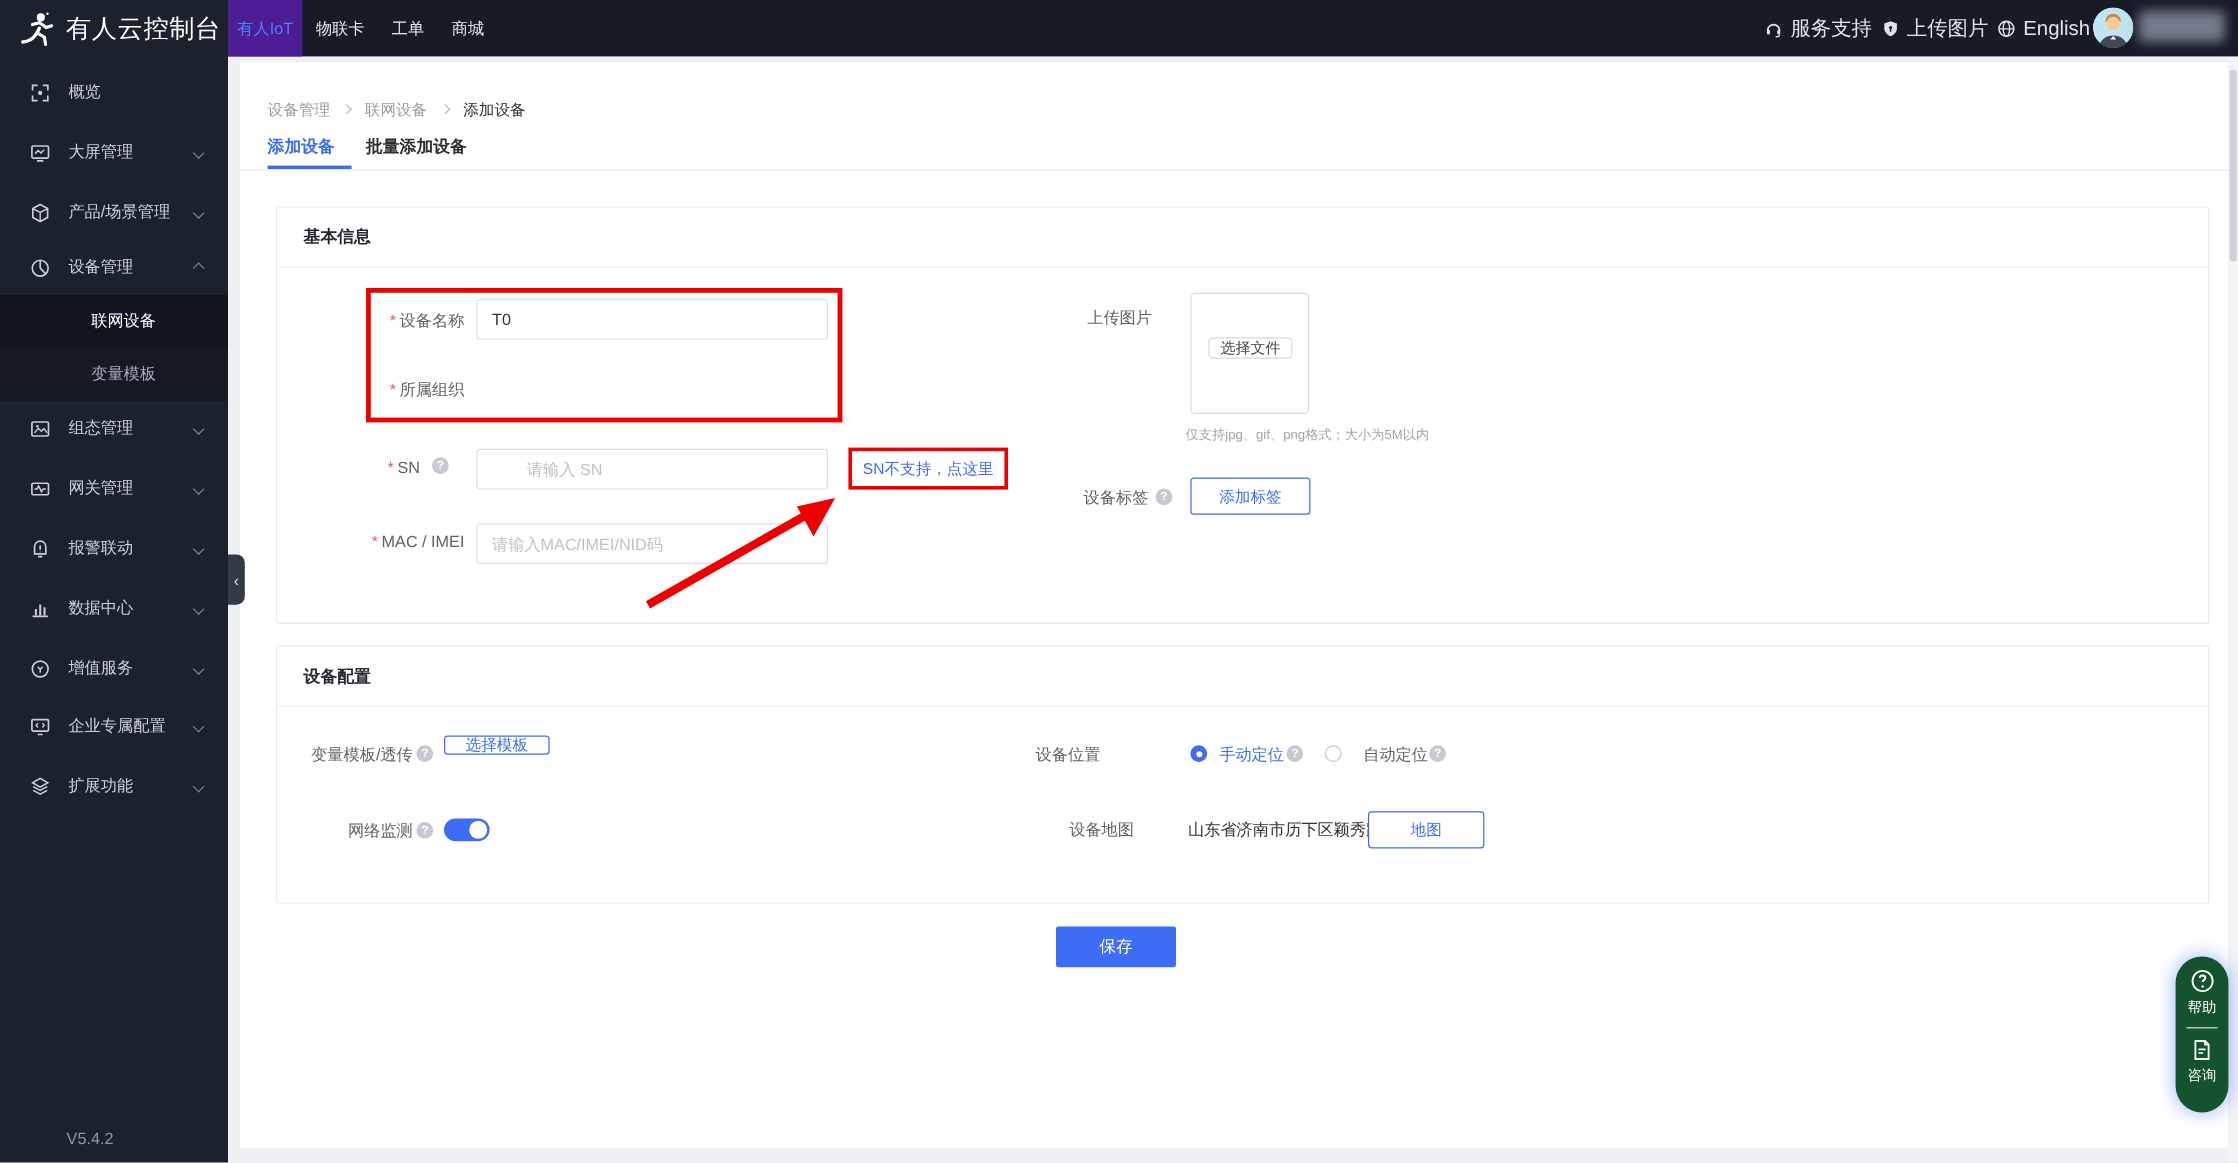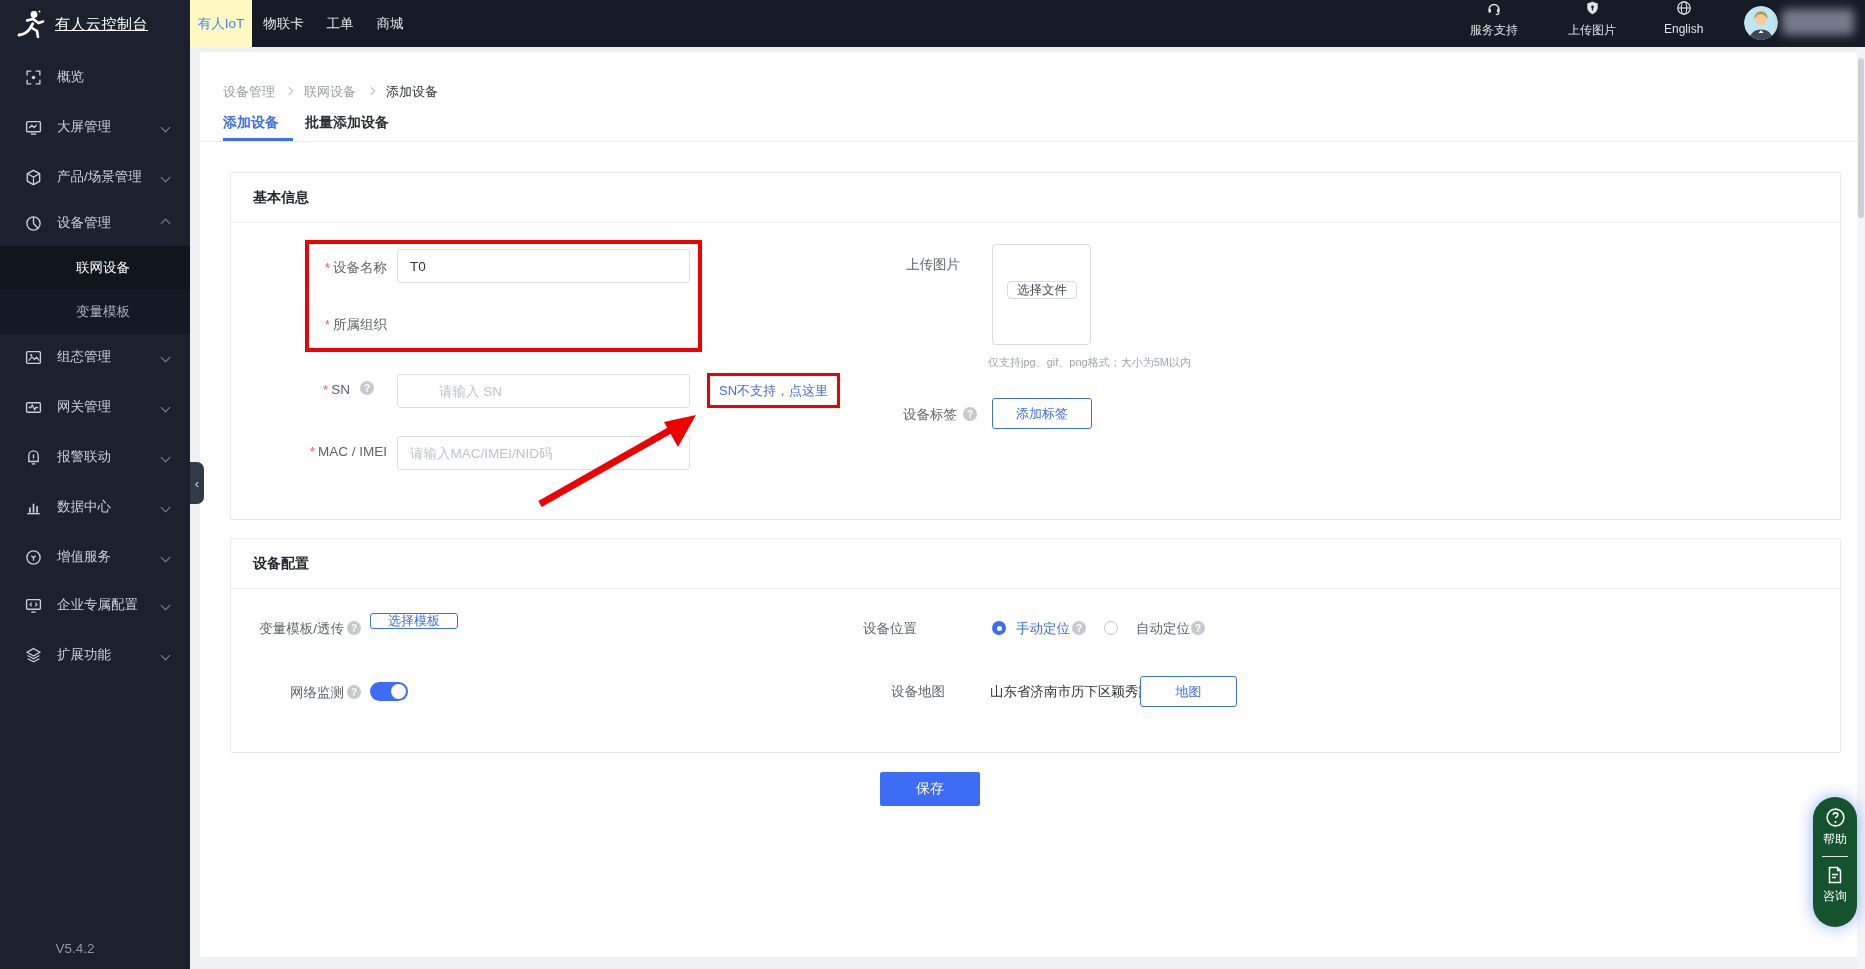--- a/index.html
+++ b/index.html
@@ -3,29 +3,29 @@
 <meta charset="utf-8">
 <style>
   * { margin:0; padding:0; box-sizing:border-box; }
   html,body { background:#dfe2e6; }
   body { font-family:"Liberation Sans","DejaVu Sans",sans-serif; }
   .screen { position:relative; width:1865px; height:969px; background:#eef0f3; overflow:hidden; }
 
   
   .topbar { position:absolute; left:0; top:0; width:1865px; height:47px; background:#161b26; z-index:3; }
   .top-tab { position:absolute; top:0; height:47px; display:flex; align-items:center; justify-content:center; font-size:13.5px; color:#e3e6ec; cursor:pointer; }
-  .top-tab.active { background:#fef9c3; color:#4d80fc; }
-  .top-action { position:absolute; top:0; height:47px; display:flex; align-items:center; gap:6px; font-size:12px; color:#dfe2e8; cursor:pointer;flex-direction:column; }
+  .top-tab.active { background:#4c1d95; color:#4d80fc; }
+  .top-action { position:absolute; top:0; height:47px; display:flex; align-items:center; gap:6px; font-size:17px; color:#dfe2e8; cursor:pointer; }
   .avatar { position:absolute; top:6px; width:34px; height:34px; border-radius:50%; overflow:hidden; cursor:pointer; }
   .name-blur { position:absolute; top:9px; width:72px; height:26px; background:#868c9c; border-radius:4px; filter:blur(5px); opacity:.85; }
 
   
   .sidebar { position:absolute; left:0; top:0; width:190px; height:969px; background:#1b212d; z-index:4; }
   .logo { position:absolute; left:14px; top:8px; display:flex; align-items:center; gap:9px; color:#fff; }
-  .logo-title { font-size:15px; letter-spacing:.5px;text-decoration:underline; }
+  .logo-title { font-size:21px; letter-spacing:.5px; }
   .sitem { position:absolute; left:0; width:190px; height:46px; display:flex; align-items:center; cursor:pointer; color:#ccd1da; font-size:13.5px; }
   .sitem .sicon { position:absolute; left:25px; width:17px; height:17px; }
   .sitem .slabel { position:absolute; left:57px; }
   .chev { position:absolute; width:7px; height:7px; border-right:1.4px solid #7e8798; border-bottom:1.4px solid #7e8798; }
   .chev.down { transform:rotate(45deg); }
   .chev.up { transform:rotate(-135deg); }
   .sitem .chev { left:162px; }
   .subblock { position:absolute; left:0; top:246px; width:190px; height:88px; background:#141924; }
   .subitem { position:absolute; left:0; width:190px; height:44px; display:flex; align-items:center; padding-left:76px; font-size:13.5px; color:#aab0bc; cursor:pointer; }
   .subitem.active { color:#ffffff; background:#11151e; }

